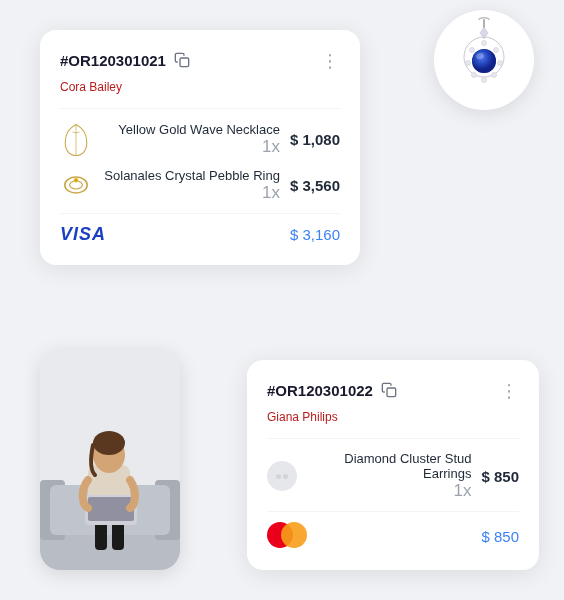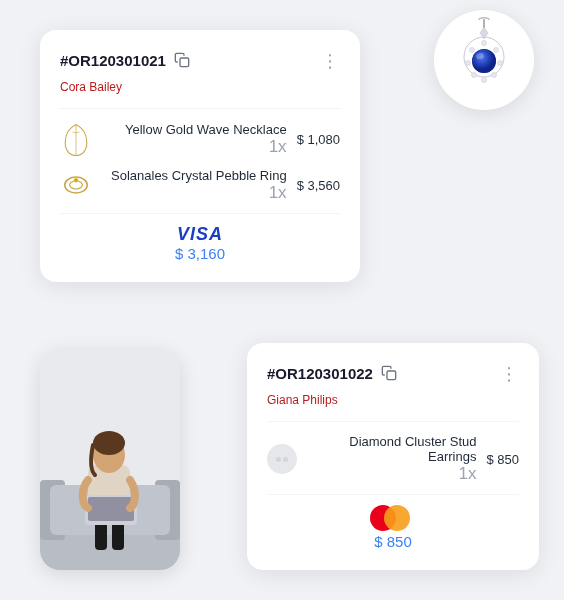--- a/index.html
+++ b/index.html
@@ -104,33 +104,32 @@
       font-weight: 500;
       color: #1f2937;
     }
 
     .item-qty {
       font-size: 17px;
       color: #9ca3af;
     }
 
     .item-price {
-      font-size: 13px;
-      font-weight: 400;
+      font-size: 15px;
+      font-weight: 700;
       color: #1f2937;
     }
 
     .card-footer {
       display: flex;
       align-items: center;
       justify-content: space-between;
       margin-top: 10px;
       padding-top: 10px;
       border-top: 1px solid #f3f4f6;
-      flex-direction: column;
     }
 
     .visa-logo {
       font-size: 18px;
       font-weight: 900;
       color: #1a3fc4;
       font-style: italic;
       letter-spacing: 1px;
     }
 

